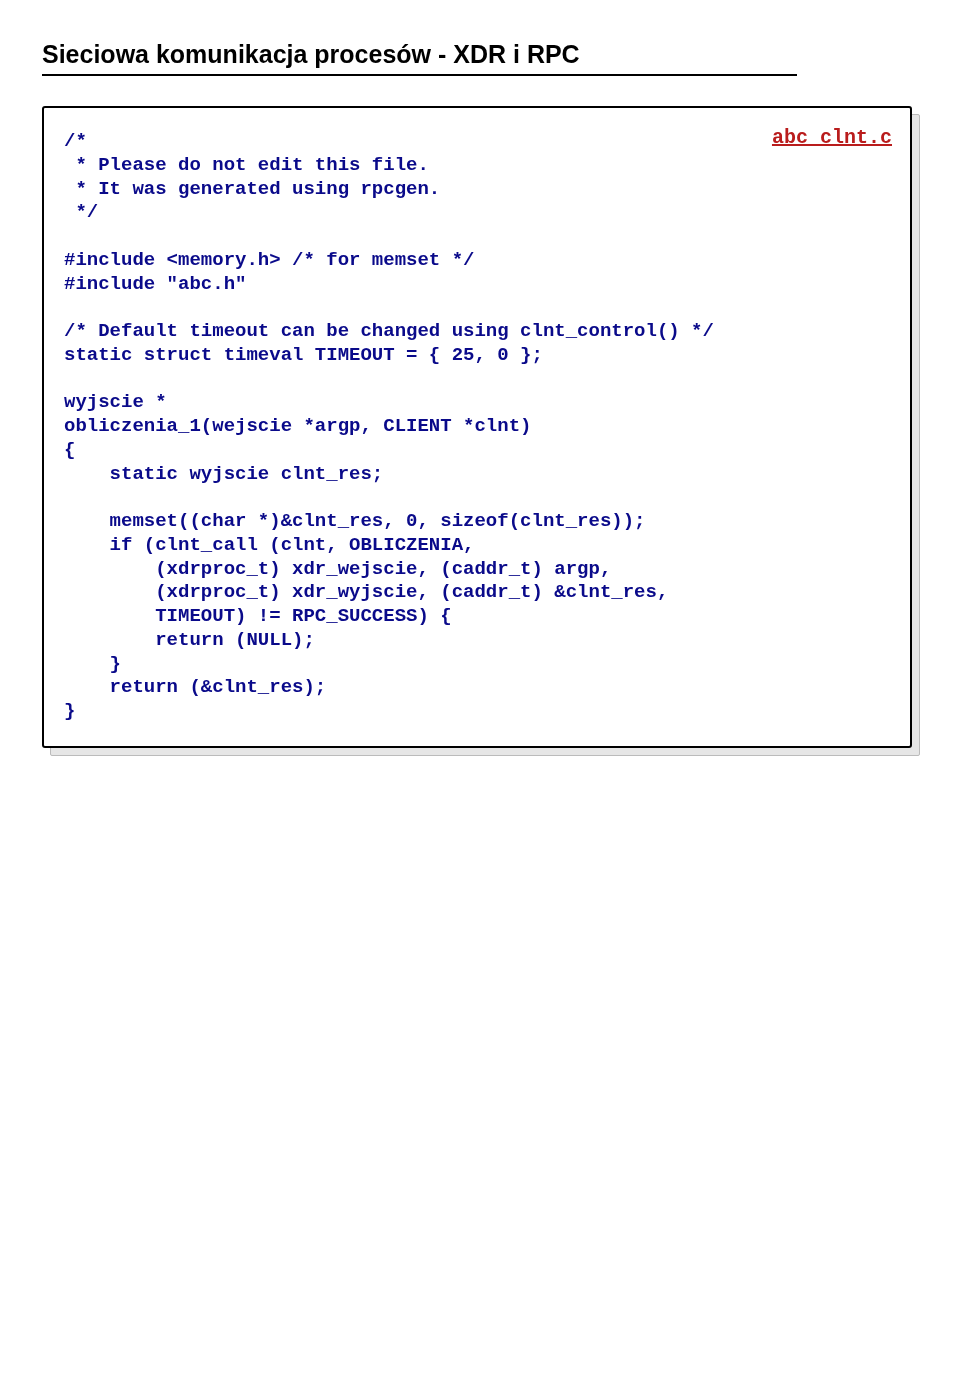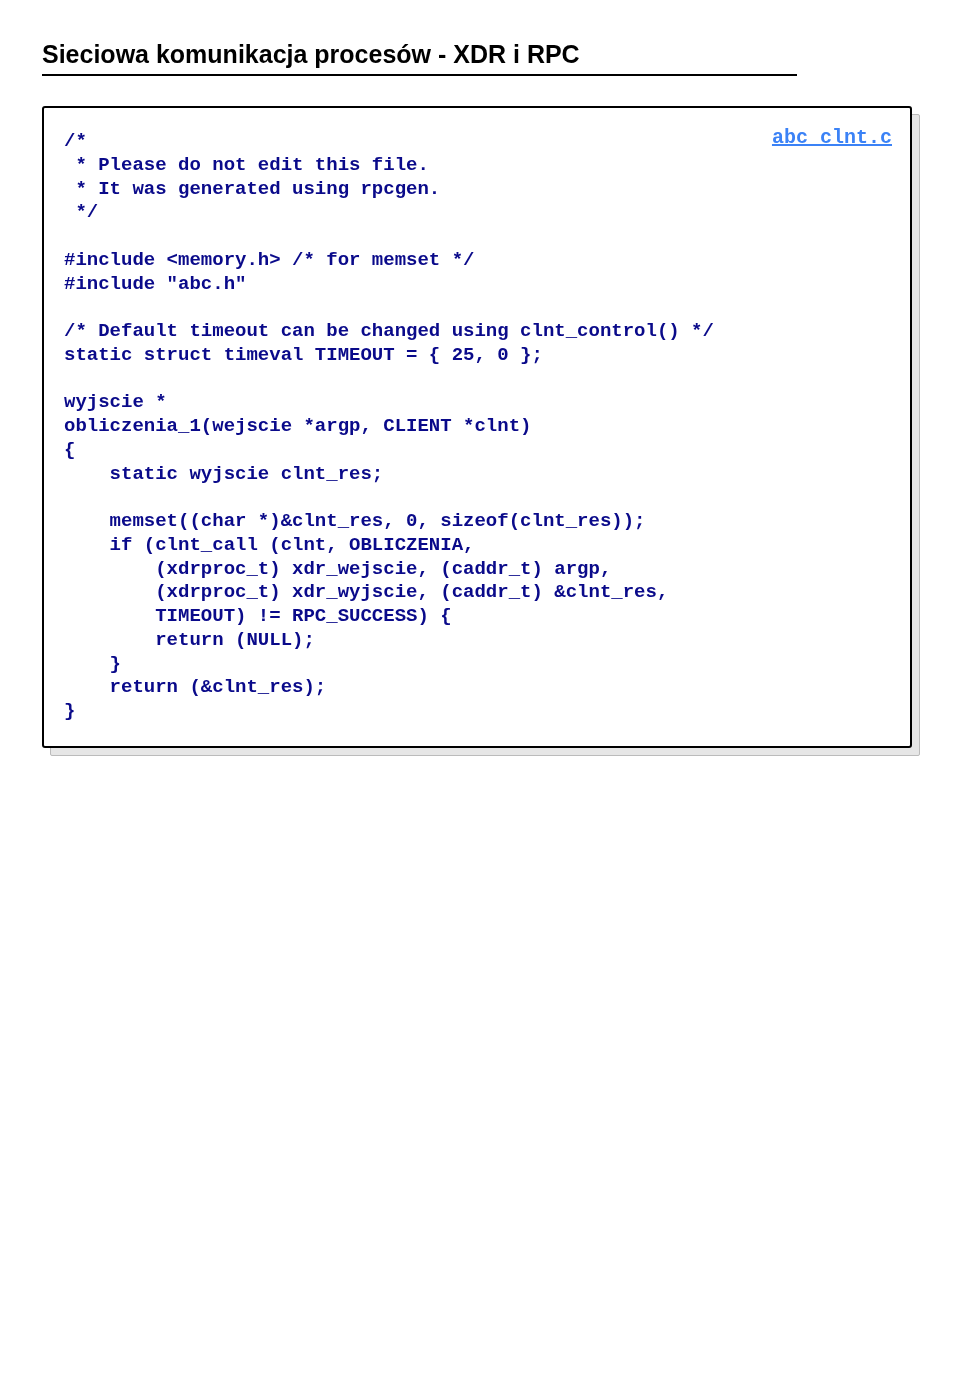--- a/index.html
+++ b/index.html
@@ -47,21 +47,21 @@
     padding: 22px 20px 22px 20px;
     z-index: 1;
   }
   .filename {
     position: absolute;
     top: 18px;
     right: 18px;
     font-family: "Courier New", monospace;
     font-size: 20px;
     font-weight: bold;
-    color: #3b82f6;
+    color: #b91c1c;
     text-decoration: underline;
   }
   pre.code {
     margin: 0;
     font-family: "Courier New", monospace;
     font-size: 19px;
     font-weight: bold;
     color: #0a0a8a;
     line-height: 1.25;
     white-space: pre;

